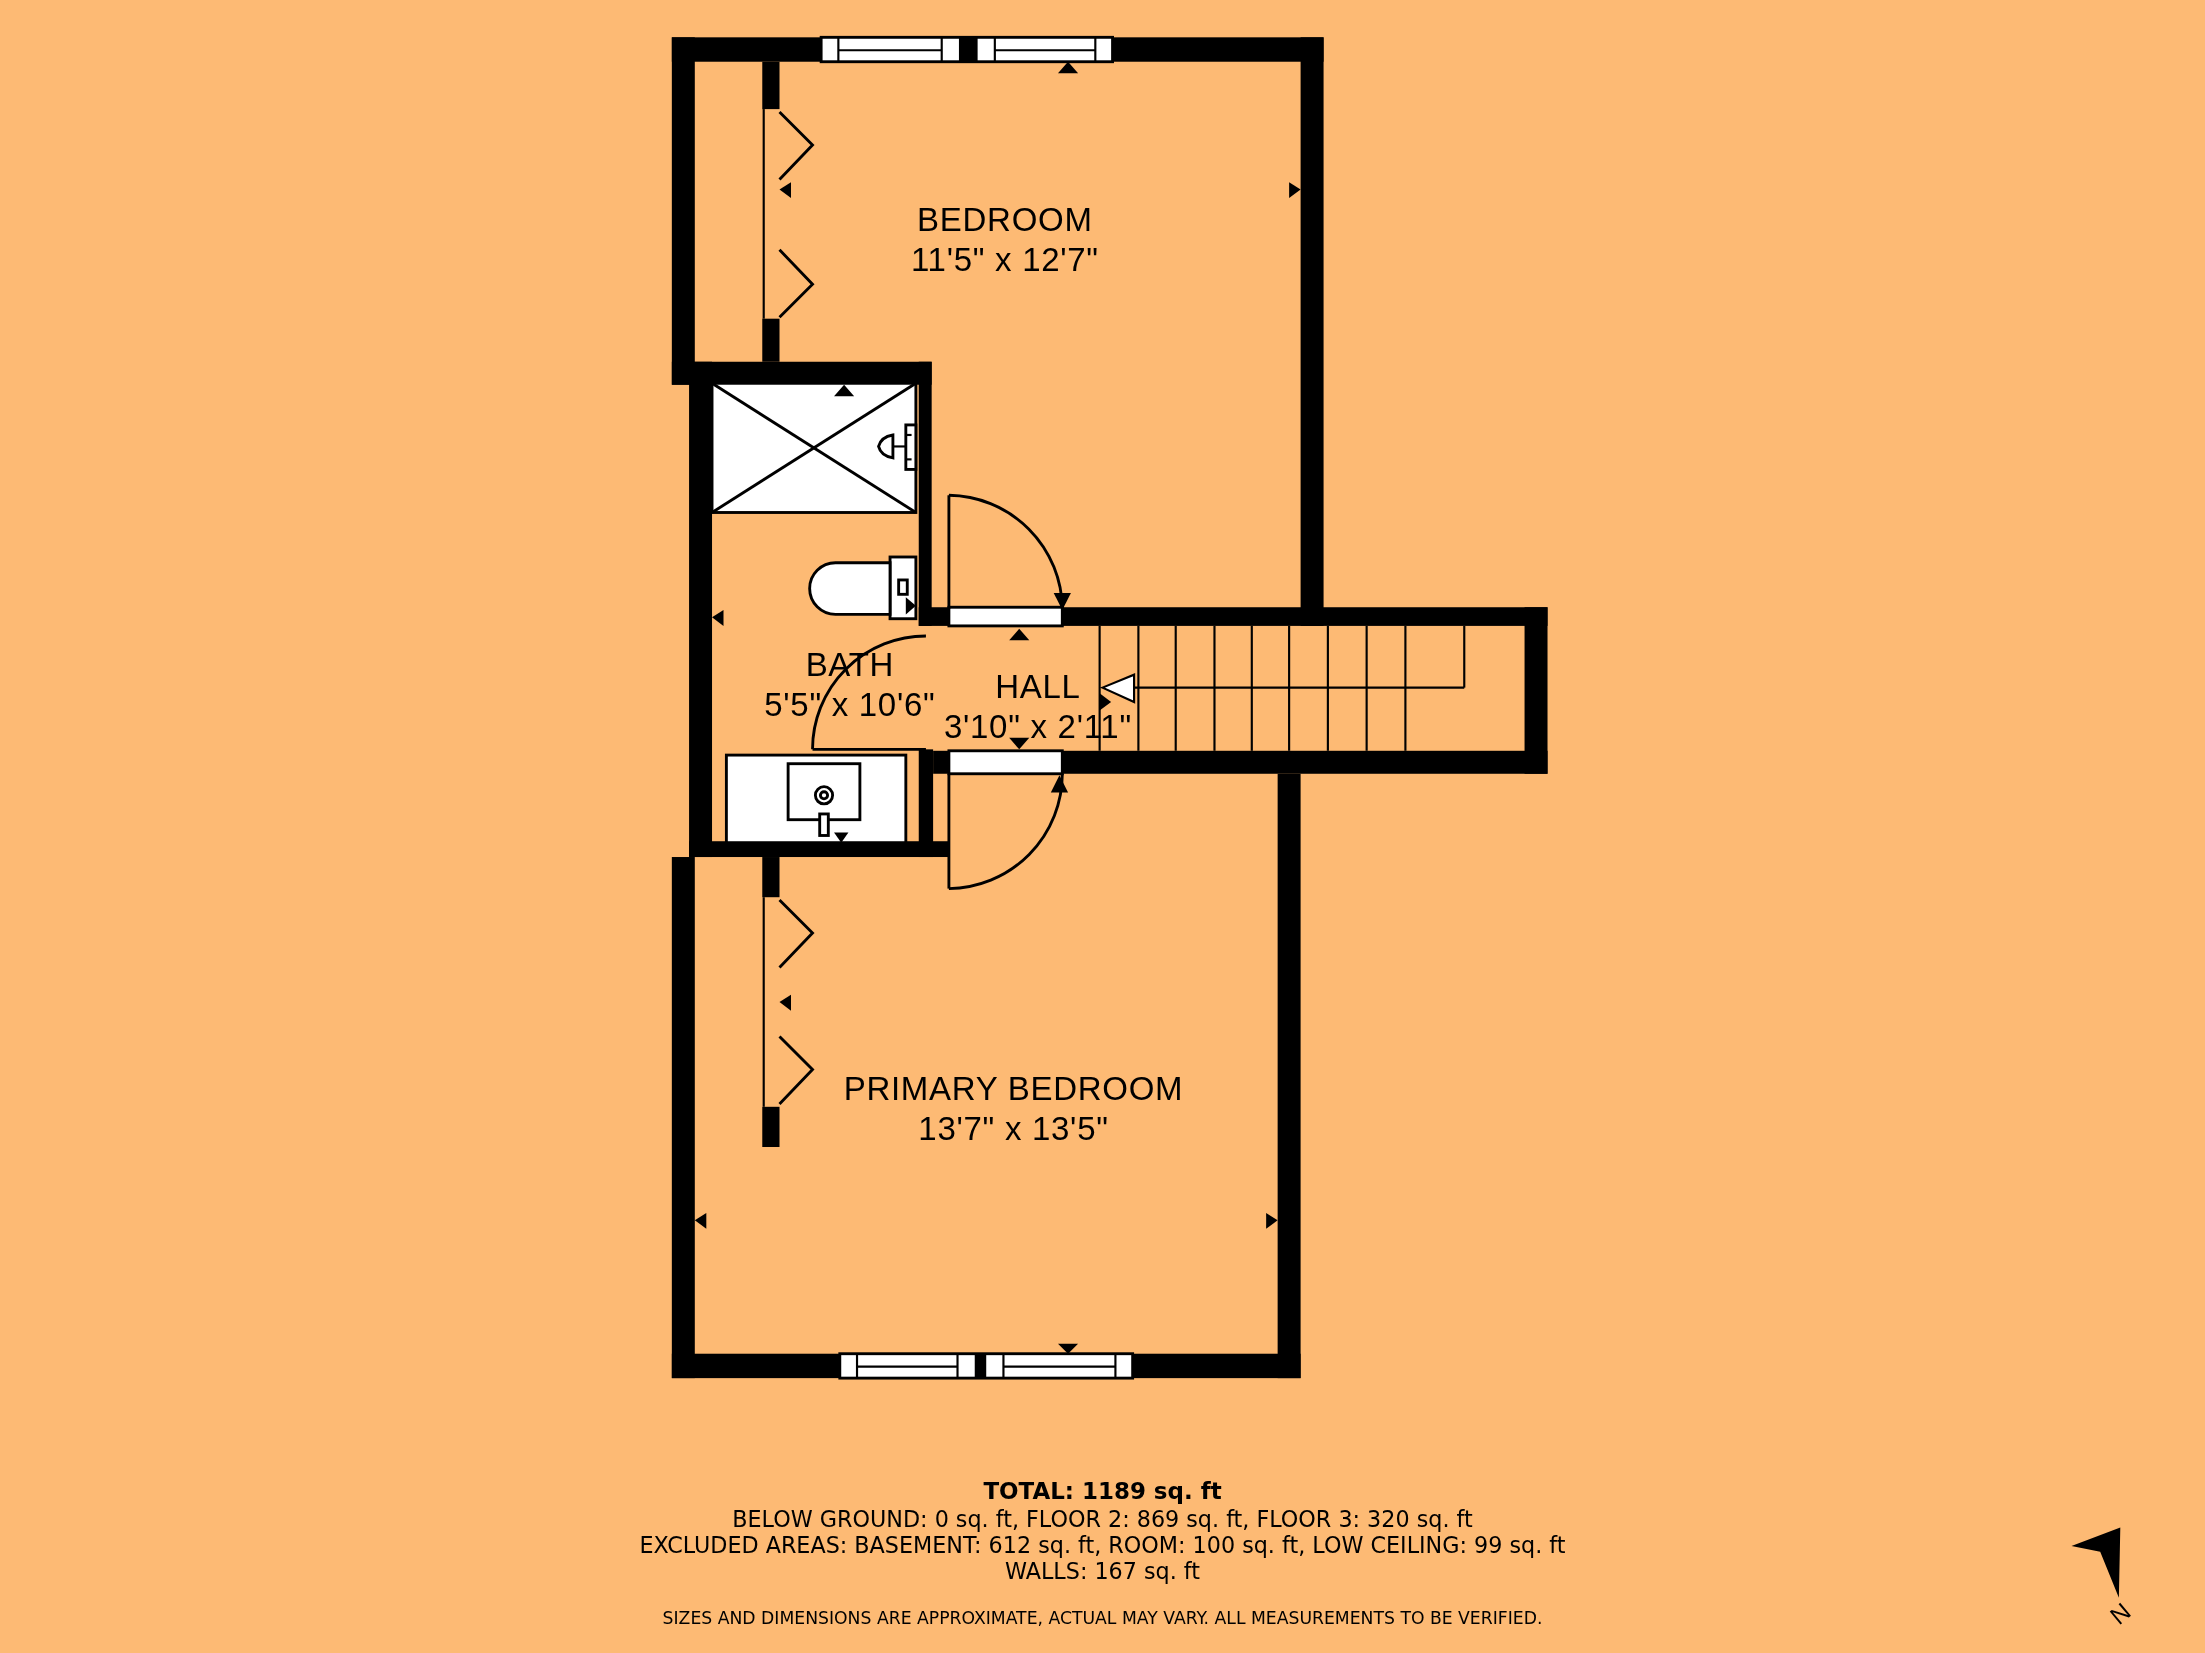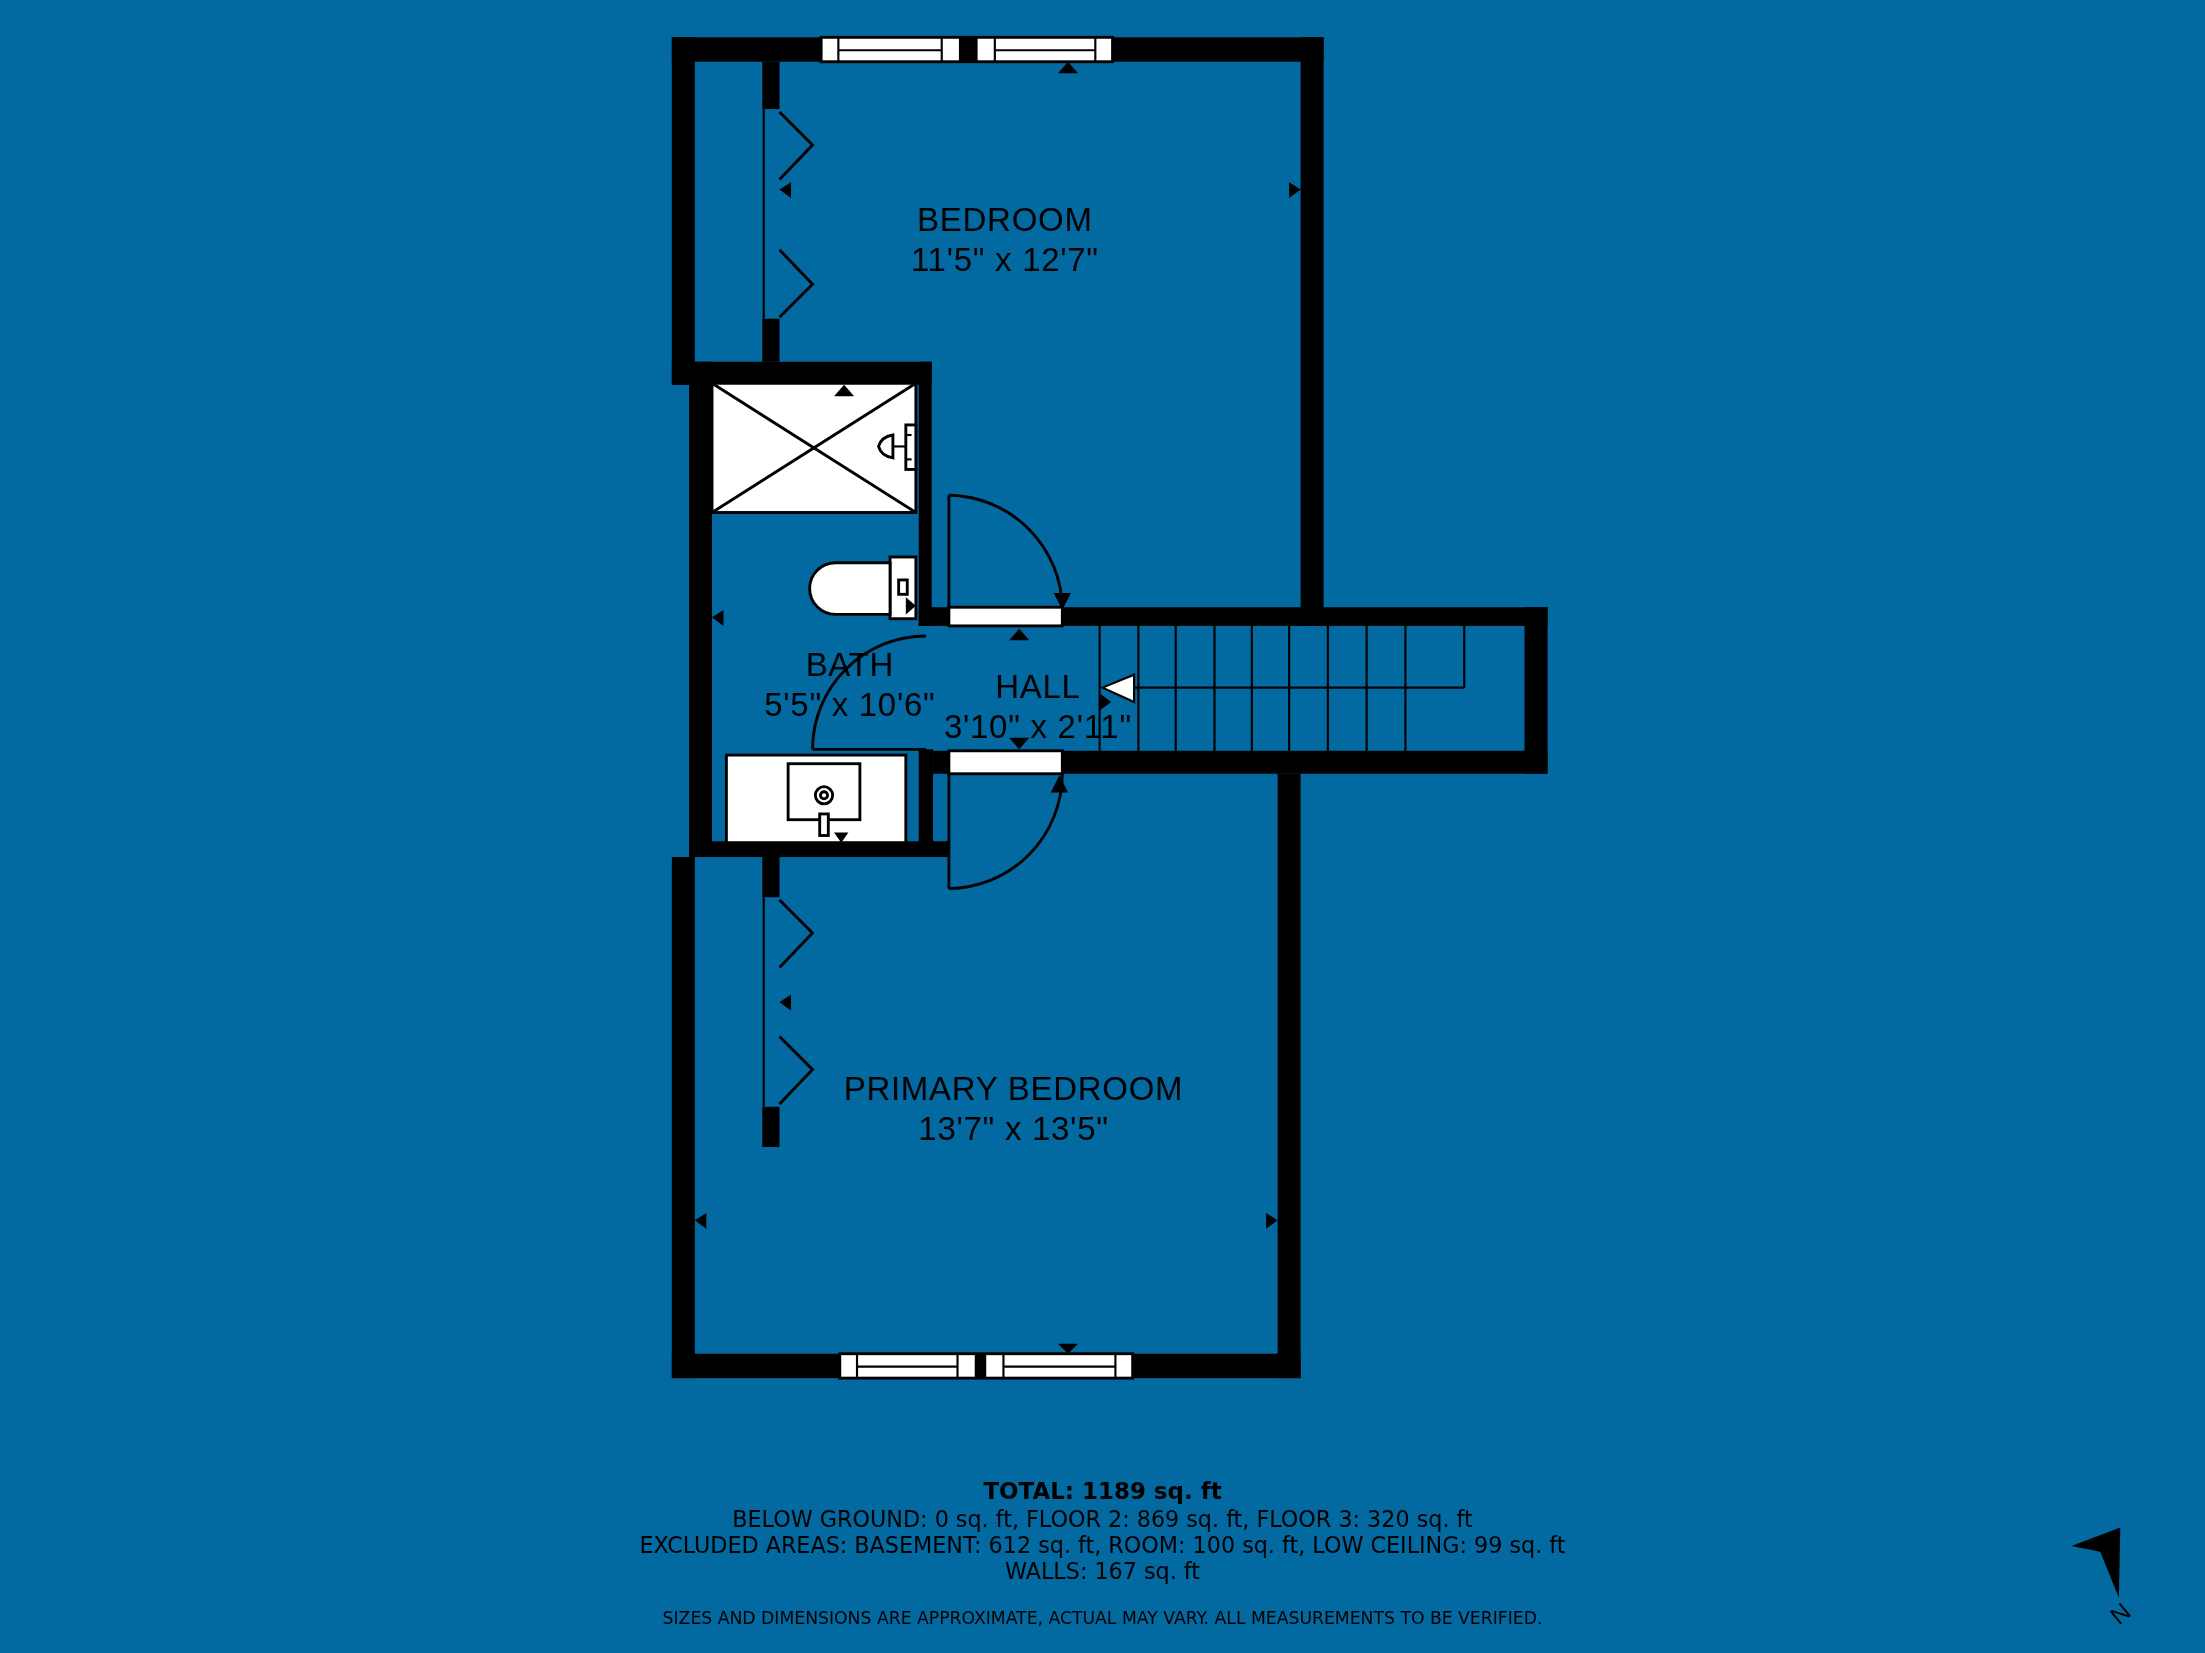--- a/index.html
+++ b/index.html
@@ -2,21 +2,21 @@
 <html style="font-size:11.5px"><head>
 <meta charset="utf-8">
 <style>
   html, body {
     margin: 0;
     padding: 0;
     background: #ffffff;
   }
   .plan-wrap {
     width: 100%;
-    background: #0369a1;
+    background: #fdba74;
     text-decoration: underline;
   }
   svg { display: block; width: 100%; height: auto; }
   .wall { fill: #000000; stroke: none; }
   .thinline { stroke: #000000; stroke-width: 2; fill: none; }
   .hairline { stroke: #000000; stroke-width: 1.5; fill: none; }
   .fixture { stroke: #000000; stroke-width: 2; fill: #ffffff; }
   .whitebox { fill: #ffffff; stroke: #000000; stroke-width: 2; }
   .marker { fill: #000000; stroke: none; }
   .openarrow { fill: #ffffff; stroke: #000000; stroke-width: 1.5; }

